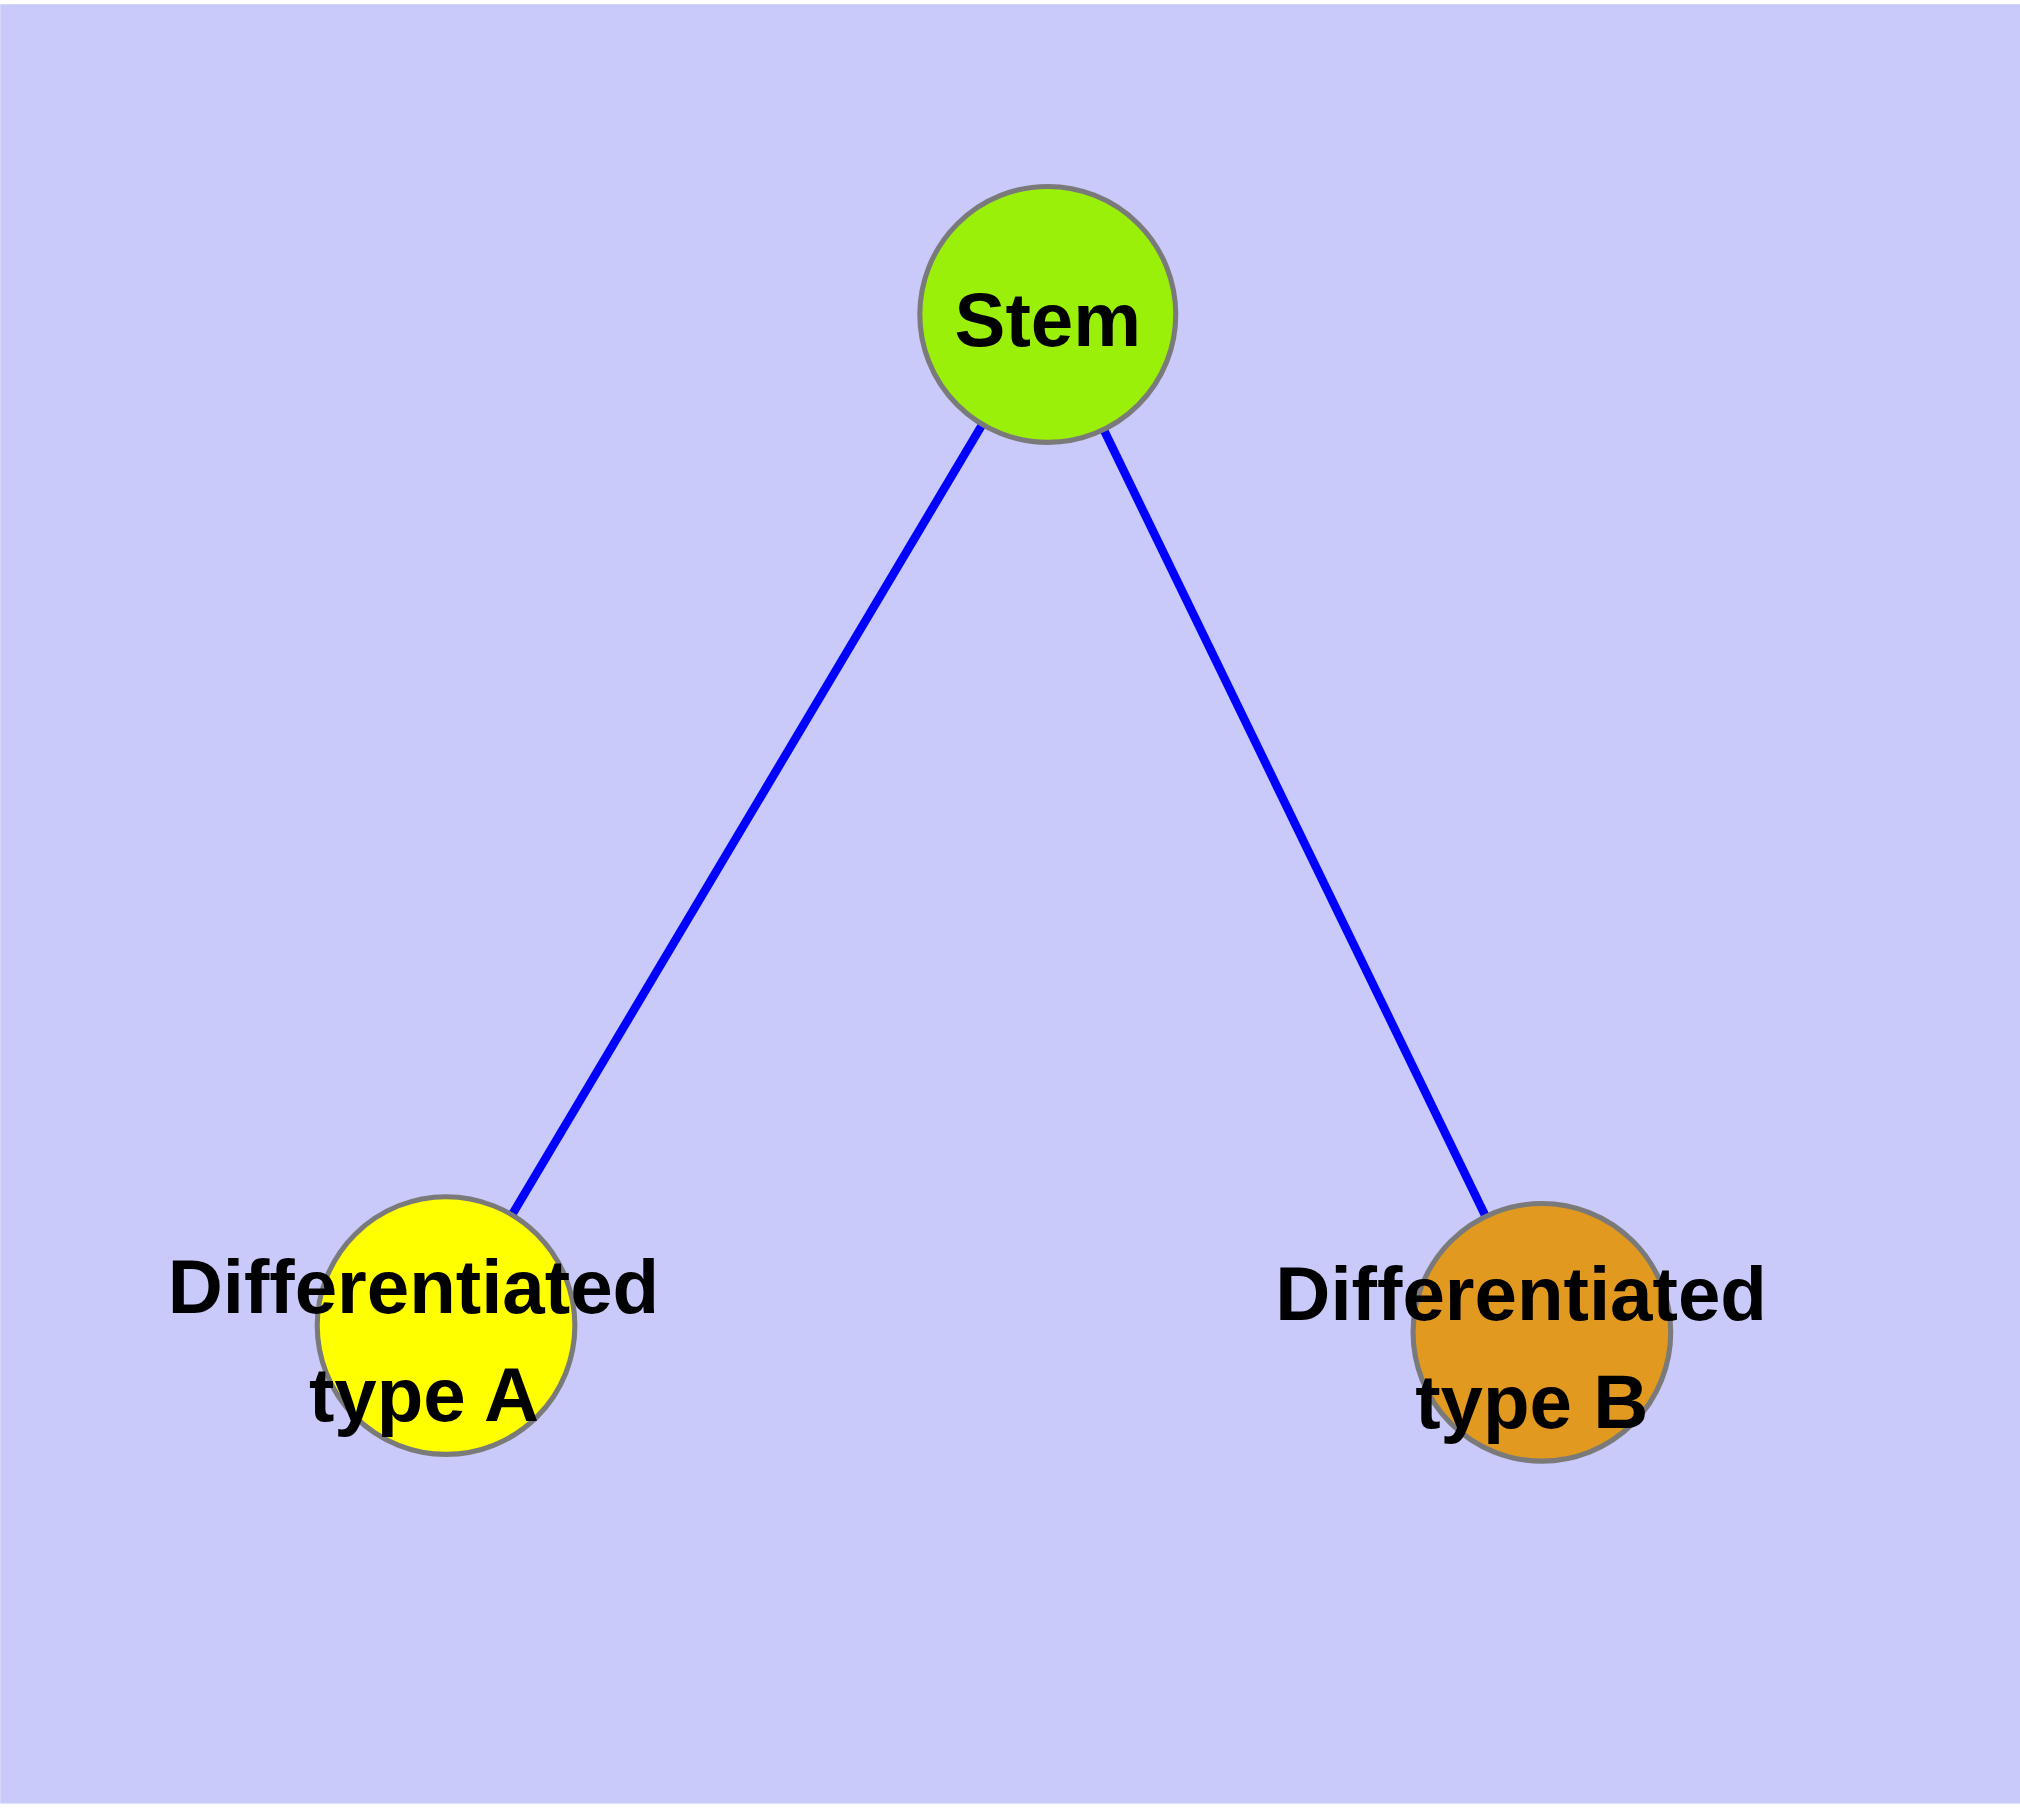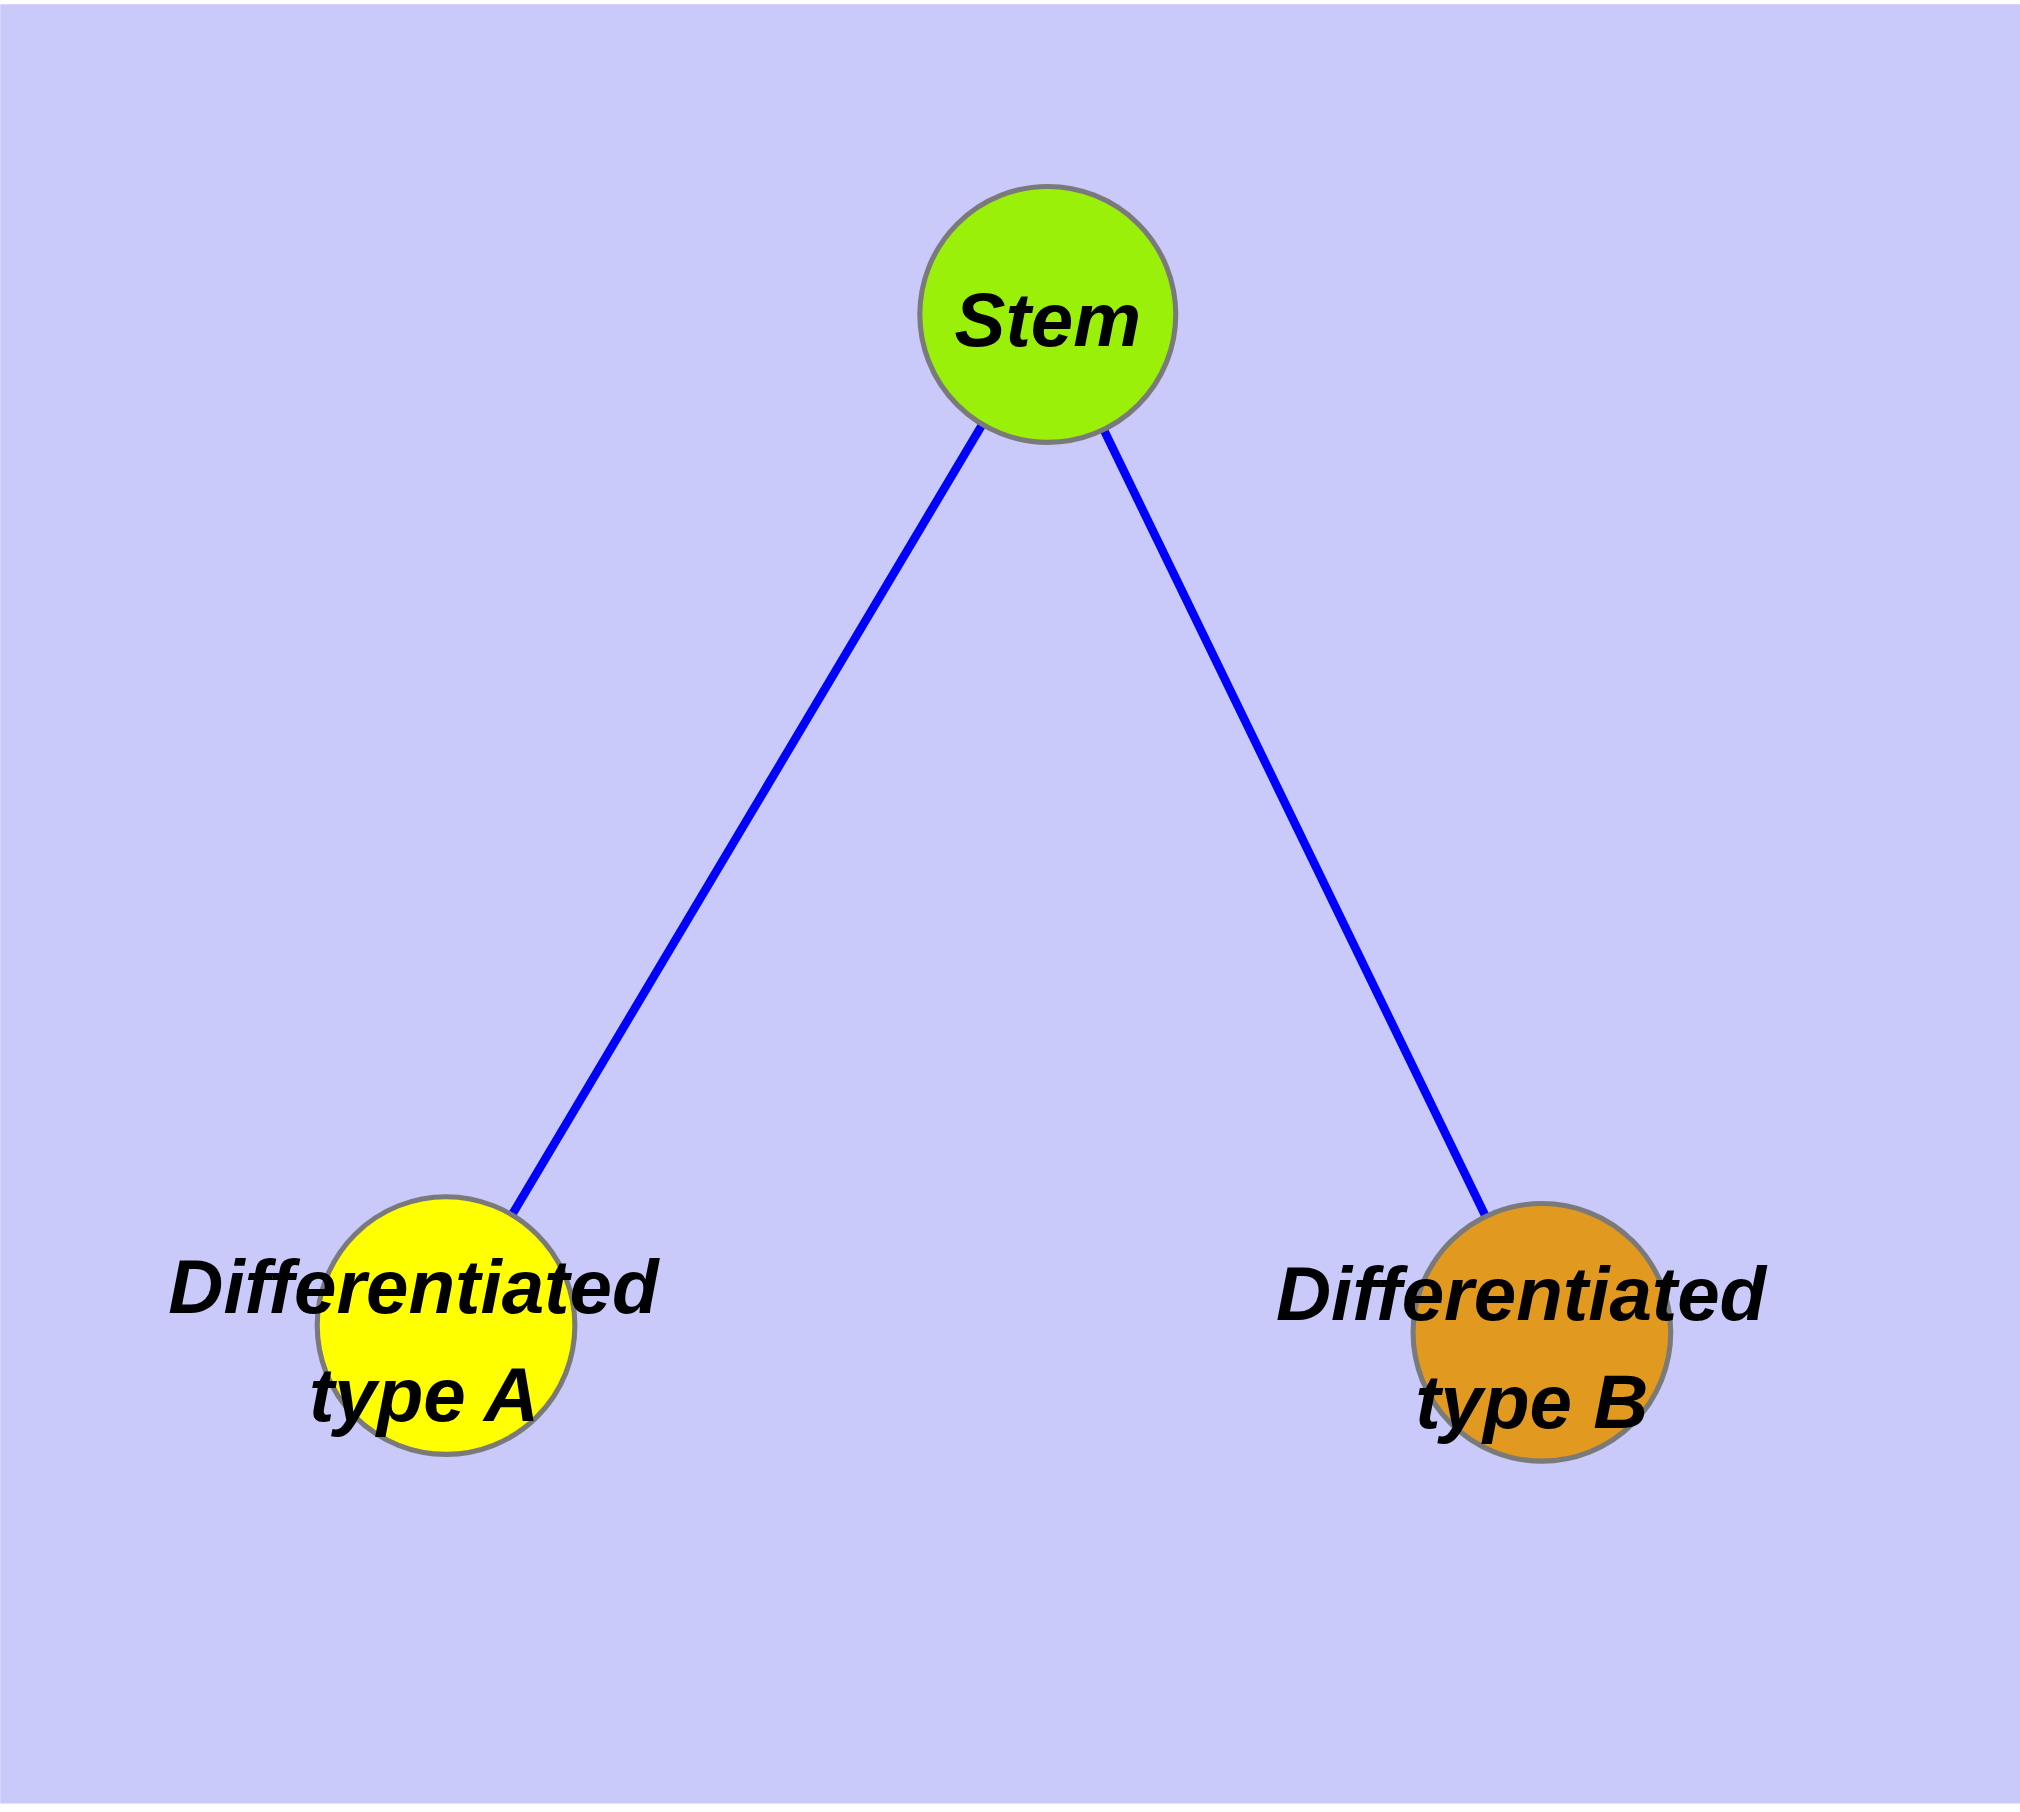--- a/index.html
+++ b/index.html
@@ -8,21 +8,20 @@
     background: #ffffff;
     width: 2021px;
     height: 1812px;
     overflow: hidden;
   }
   .stage {
     position: relative;
     width: 2021px;
     height: 1776px;
     background: #ffffff;
-    font-style: italic;
   }
   svg.graph {
     position: absolute;
     left: 0;
     top: 0;
     display: block;
   }
   .node-label {
     font-family: "Liberation Sans", sans-serif;
     font-weight: 700;

